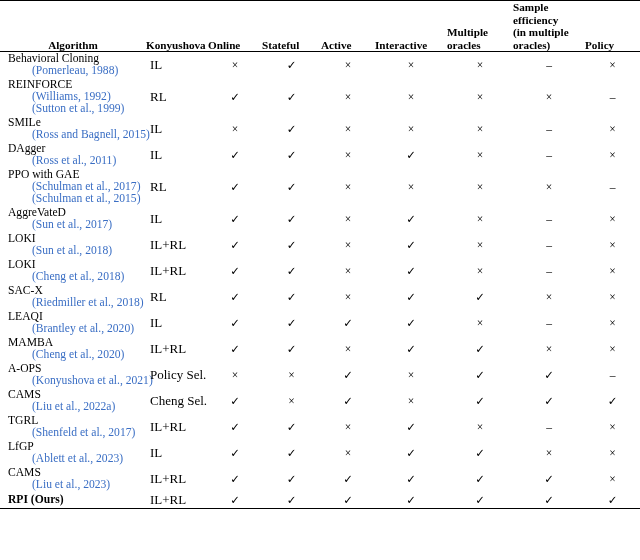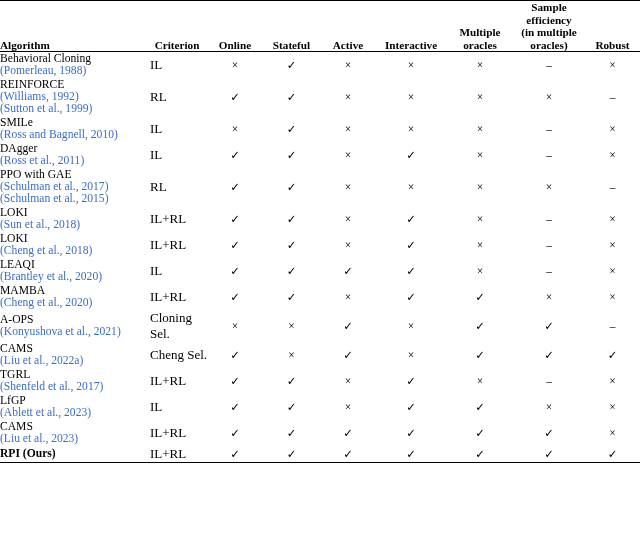--- a/index.html
+++ b/index.html
@@ -33,55 +33,56 @@
     padding: 0;
   }
   table.cmp tbody tr.last-row > td {
     border-bottom: 1.6px solid #000;
   }
 
   th.hcell {
     font-weight: bold;
     font-size: 11.2px;
     line-height: 12.6px;
+    text-align: left;
+    padding: 4px 1px 5px 1px;
+  }
+  th.hcell.algo {
     text-align: center;
-    padding: 4px 1px 5px 1px;
-  }
-  th.hcell.algo {
-    text-align: left;
     padding-left: 8px;
   }
 
   
   td {
     padding: 0;
     font-size: 11.6px;
     vertical-align: middle;
   }
   td.algo {
-    padding-left: 0;
+    padding-left: 8px;
     text-align: left;
     line-height: 12.0px;
     padding-top: 1px;
     padding-bottom: 1px;
   }
   td.crit {
     text-align: left;
     padding-left: 4px;
     font-size: 13px;
   }
   td.mark {
     text-align: center;
     font-size: 11.4px;
   }
   .algo-name { display: block; white-space: nowrap; }
   .algo-cite {
     display: block;
     color: #3a6ec4;
     white-space: nowrap;
+    margin-left: 24px;
   }
   .bold-name { font-weight: bold; }
   .mk-check { font-size: 11.5px; }
   .mk-cross { font-size: 11.5px; }
   .mk-dash  { font-size: 11.5px; }
 
   
   col.c-algo { width: 146px; }
   col.c-crit { width: 62px; }
   col.c-online { width: 54px; }
@@ -104,36 +105,36 @@
         <col class="c-stateful">
       <col class="c-active">
         <col class="c-interactive">
         <col class="c-multiple">
         <col class="c-sample">
         <col class="c-robust">
     </colgroup>
     <thead>
       <tr class="head-row">
         <th class="hcell algo"><span>Algorithm</span></th>
-        <th class="hcell"><span>Criterion</span></th>
+        <th class="hcell"><span>Konyushova</span></th>
         <th class="hcell"><span>Online</span></th>
         <th class="hcell"><span>Stateful</span></th>
         <th class="hcell"><span>Active</span></th>
         <th class="hcell"><span>Interactive</span></th>
         <th class="hcell">
           <span>Multiple</span><br>
           <span>oracles</span>
         </th>
         <th class="hcell">
           <span>Sample</span><br>
           <span>efficiency</span><br>
           <span>(in multiple</span><br>
           <span>oracles)</span>
         </th>
-        <th class="hcell"><span>Robust</span></th>
+        <th class="hcell"><span>Policy</span></th>
       </tr>
     </thead>
     <tbody id="tbody">
         <tr>
           <td class="algo">
             <span class="algo-name">Behavioral Cloning</span>
             <span class="algo-cite">(Pomerleau, 1988)</span>
           </td>
           <td class="crit">IL</td>
           <td class="mark"><span class="mk-cross">×</span></td>
@@ -155,21 +156,21 @@
           <td class="mark"><span class="mk-check">✓</span></td>
           <td class="mark"><span class="mk-cross">×</span></td>
           <td class="mark"><span class="mk-cross">×</span></td>
           <td class="mark"><span class="mk-cross">×</span></td>
           <td class="mark"><span class="mk-cross">×</span></td>
           <td class="mark"><span class="mk-dash">–</span></td>
         </tr>
         <tr>
           <td class="algo">
             <span class="algo-name">SMILe</span>
-            <span class="algo-cite">(Ross and Bagnell, 2010)</span>
+            <span class="algo-cite">(Ross and Bagnell, 2015)</span>
           </td>
           <td class="crit">IL</td>
           <td class="mark"><span class="mk-cross">×</span></td>
           <td class="mark"><span class="mk-check">✓</span></td>
           <td class="mark"><span class="mk-cross">×</span></td>
           <td class="mark"><span class="mk-cross">×</span></td>
           <td class="mark"><span class="mk-cross">×</span></td>
           <td class="mark"><span class="mk-dash">–</span></td>
           <td class="mark"><span class="mk-cross">×</span></td>
         </tr>
@@ -197,20 +198,34 @@
           <td class="mark"><span class="mk-check">✓</span></td>
           <td class="mark"><span class="mk-check">✓</span></td>
           <td class="mark"><span class="mk-cross">×</span></td>
           <td class="mark"><span class="mk-cross">×</span></td>
           <td class="mark"><span class="mk-cross">×</span></td>
           <td class="mark"><span class="mk-cross">×</span></td>
           <td class="mark"><span class="mk-dash">–</span></td>
         </tr>
         <tr>
           <td class="algo">
+            <span class="algo-name">AggreVateD</span>
+            <span class="algo-cite">(Sun et al., 2017)</span>
+          </td>
+          <td class="crit">IL</td>
+          <td class="mark"><span class="mk-check">✓</span></td>
+          <td class="mark"><span class="mk-check">✓</span></td>
+          <td class="mark"><span class="mk-cross">×</span></td>
+          <td class="mark"><span class="mk-check">✓</span></td>
+          <td class="mark"><span class="mk-cross">×</span></td>
+          <td class="mark"><span class="mk-dash">–</span></td>
+          <td class="mark"><span class="mk-cross">×</span></td>
+        </tr>
+        <tr>
+          <td class="algo">
             <span class="algo-name">LOKI</span>
             <span class="algo-cite">(Sun et al., 2018)</span>
           </td>
           <td class="crit">IL+RL</td>
           <td class="mark"><span class="mk-check">✓</span></td>
           <td class="mark"><span class="mk-check">✓</span></td>
           <td class="mark"><span class="mk-cross">×</span></td>
           <td class="mark"><span class="mk-check">✓</span></td>
           <td class="mark"><span class="mk-cross">×</span></td>
           <td class="mark"><span class="mk-dash">–</span></td>
@@ -225,20 +240,34 @@
           <td class="mark"><span class="mk-check">✓</span></td>
           <td class="mark"><span class="mk-check">✓</span></td>
           <td class="mark"><span class="mk-cross">×</span></td>
           <td class="mark"><span class="mk-check">✓</span></td>
           <td class="mark"><span class="mk-cross">×</span></td>
           <td class="mark"><span class="mk-dash">–</span></td>
           <td class="mark"><span class="mk-cross">×</span></td>
         </tr>
         <tr>
           <td class="algo">
+            <span class="algo-name">SAC-X</span>
+            <span class="algo-cite">(Riedmiller et al., 2018)</span>
+          </td>
+          <td class="crit">RL</td>
+          <td class="mark"><span class="mk-check">✓</span></td>
+          <td class="mark"><span class="mk-check">✓</span></td>
+          <td class="mark"><span class="mk-cross">×</span></td>
+          <td class="mark"><span class="mk-check">✓</span></td>
+          <td class="mark"><span class="mk-check">✓</span></td>
+          <td class="mark"><span class="mk-cross">×</span></td>
+          <td class="mark"><span class="mk-cross">×</span></td>
+        </tr>
+        <tr>
+          <td class="algo">
             <span class="algo-name">LEAQI</span>
             <span class="algo-cite">(Brantley et al., 2020)</span>
           </td>
           <td class="crit">IL</td>
           <td class="mark"><span class="mk-check">✓</span></td>
           <td class="mark"><span class="mk-check">✓</span></td>
           <td class="mark"><span class="mk-check">✓</span></td>
           <td class="mark"><span class="mk-check">✓</span></td>
           <td class="mark"><span class="mk-cross">×</span></td>
           <td class="mark"><span class="mk-dash">–</span></td>
@@ -256,21 +285,21 @@
           <td class="mark"><span class="mk-check">✓</span></td>
           <td class="mark"><span class="mk-check">✓</span></td>
           <td class="mark"><span class="mk-cross">×</span></td>
           <td class="mark"><span class="mk-cross">×</span></td>
         </tr>
         <tr>
           <td class="algo">
             <span class="algo-name">A-OPS</span>
             <span class="algo-cite">(Konyushova et al., 2021)</span>
           </td>
-          <td class="crit">Cloning Sel.</td>
+          <td class="crit">Policy Sel.</td>
           <td class="mark"><span class="mk-cross">×</span></td>
           <td class="mark"><span class="mk-cross">×</span></td>
           <td class="mark"><span class="mk-check">✓</span></td>
           <td class="mark"><span class="mk-cross">×</span></td>
           <td class="mark"><span class="mk-check">✓</span></td>
           <td class="mark"><span class="mk-check">✓</span></td>
           <td class="mark"><span class="mk-dash">–</span></td>
         </tr>
         <tr>
           <td class="algo">

